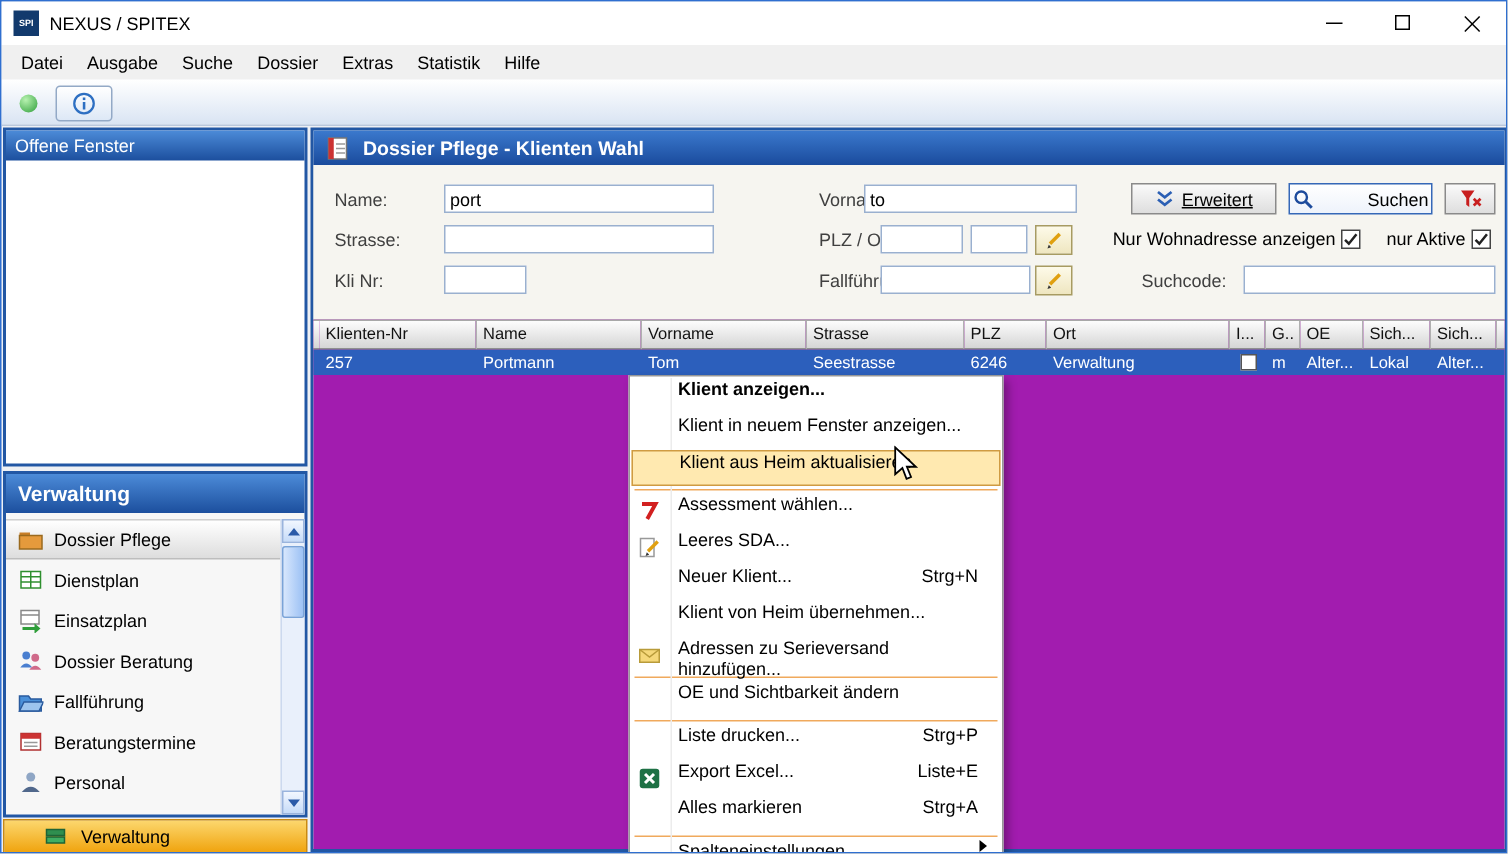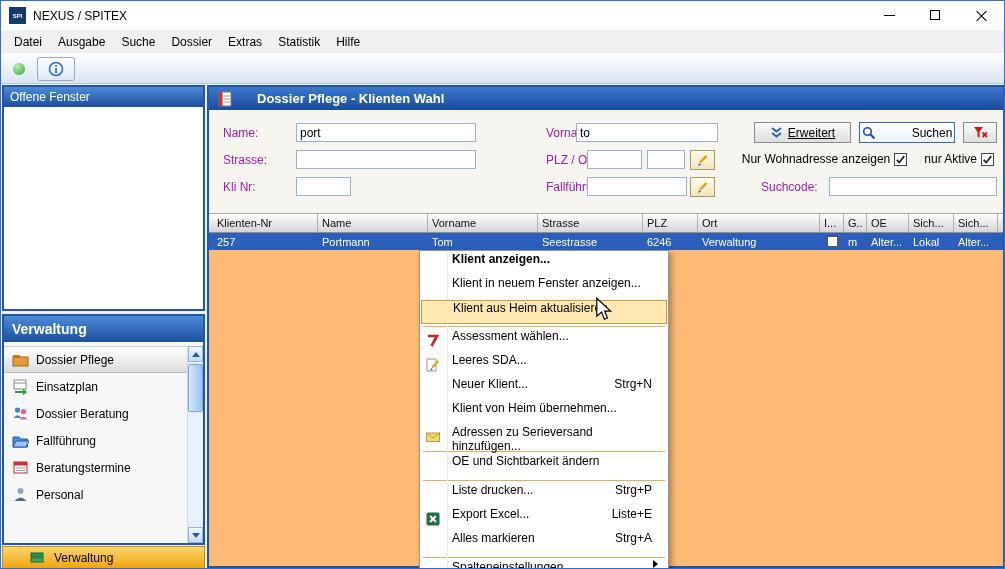--- a/index.html
+++ b/index.html
@@ -53,35 +53,35 @@
   .tri-down{width:0;height:0;border-left:4px solid transparent;border-right:4px solid transparent;border-top:5px solid #2a5aa8;}
   .sb-thumb{position:absolute;left:0;top:18px;width:15px;height:48px;border:1px solid #7aa3d8;border-radius:2px;
             background:linear-gradient(90deg,#d8e7fd,#9cc1f4);}
   .verw-btn{position:absolute;left:1px;top:545px;width:203px;height:23px;border:1px solid #c98a12;
             background:linear-gradient(#fcd76e,#f0a40f);display:flex;align-items:center;gap:9px;
             padding-left:26px;font-size:12px;color:#000;}
 
   
   .main{position:absolute;left:206px;top:84px;width:798px;height:483px;border:2px solid #2257a4;background:#f5f4ef;}
   .main-header{height:23px;background:linear-gradient(#3b79cd,#1a4b9d);display:flex;align-items:center;
-               gap:24px;padding-left:9px;color:#fff;font-weight:bold;font-size:13px;}
+               gap:9px;padding-left:9px;color:#fff;font-weight:bold;font-size:13px;}
   .form{position:absolute;top:23px;left:0;right:0;height:103px;background:#f6f5f0;}
-  .lbl{position:absolute;font-size:12px;color:#a21caf;white-space:nowrap;}
+  .lbl{position:absolute;font-size:12px;color:#404040;white-space:nowrap;}
   .txt{position:absolute;height:19px;border:1px solid #9ab0cf;background:#fff;font-family:"Liberation Sans",sans-serif;
        font-size:12px;padding:0 3px;}
   .btn{position:absolute;display:flex;align-items:center;justify-content:center;gap:5px;font-size:12px;
        background:linear-gradient(#fafafa,#dedede);border:1px solid #8a8a8a;cursor:default;}
   .btn-suchen{background:linear-gradient(#ffffff,#eef3fb);border:1px solid #3568b8;gap:36px;}
   .small-btn{background:linear-gradient(#fdfae9,#efe6c0);border:1px solid #a79b62;}
   .cb-row{position:absolute;right:9px;top:42px;display:flex;align-items:center;gap:4px;font-size:12px;}
   .checkbox{width:13px;height:13px;background:#fff;border:1px solid #444;display:flex;align-items:center;justify-content:center;}
   .cb-spacer{width:9px;}
 
   
-  .table-area{position:absolute;left:0;right:0;top:126px;bottom:0;background:#fdba74;border-top:1px solid #a8a8a8;}
+  .table-area{position:absolute;left:0;right:0;top:126px;bottom:0;background:#a21caf;border-top:1px solid #a8a8a8;}
   .thead,.trow{display:flex;}
   .thead{height:19px;}
   .th{background:linear-gradient(#fdfdfd,#d5d5d5);border-right:1px solid #b0b0b0;border-bottom:1px solid #8f8f8f;
       font-size:11px;display:flex;align-items:center;padding-left:4px;overflow:hidden;white-space:nowrap;color:#111;}
   .th.sp{padding:0;border-right:none;}
   .trow{height:17px;background:#2c5fbc;color:#fff;font-size:11px;}
   .td{display:flex;align-items:center;padding-left:4px;overflow:hidden;white-space:nowrap;}
   .td.sp{padding:0;}
   .row-checkbox{width:11px;height:11px;background:#fff;border:1px solid #555;margin:0 auto;}
 
@@ -152,20 +152,29 @@
 
   <div class="panel panel-verw">
     <div class="panel-head">Verwaltung</div>
     <div class="nav-list">
       <div class="nav-item selected">
         <svg class="nav-ic" viewBox="0 0 17 17">
           <rect x="1" y="4" width="7" height="3" fill="#c87f28"></rect>
             <rect x="1" y="6" width="15" height="9" fill="#e59a3c" stroke="#9a6a1e" stroke-width="1"></rect>
         </svg>
         <span>Dossier Pflege</span>
+      </div>
+      <div class="nav-item">
+        <svg class="nav-ic" viewBox="0 0 17 17">
+          <rect x="2" y="3" width="13" height="11" fill="#fff" stroke="#2f8f2f"></rect>
+            <line x1="2" y1="6.5" x2="15" y2="6.5" stroke="#2f8f2f"></line>
+            <line x1="2" y1="10" x2="15" y2="10" stroke="#2f8f2f"></line>
+            <line x1="8.5" y1="3" x2="8.5" y2="14" stroke="#2f8f2f"></line>
+        </svg>
+        <span>Dienstplan</span>
       </div>
       <div class="nav-item">
         <svg class="nav-ic" viewBox="0 0 17 17">
           <rect x="2" y="2" width="12" height="9" fill="#fff" stroke="#888"></rect>
             <line x1="2" y1="5" x2="14" y2="5" stroke="#888"></line>
           <path d="M3,13 h8 v-2.5 l4,3.5 -4,3.5 v-2.5 h-8 z" fill="#2f9e3a"></path>
         </svg>
         <span>Einsatzplan</span>
       </div>
       <div class="nav-item">

